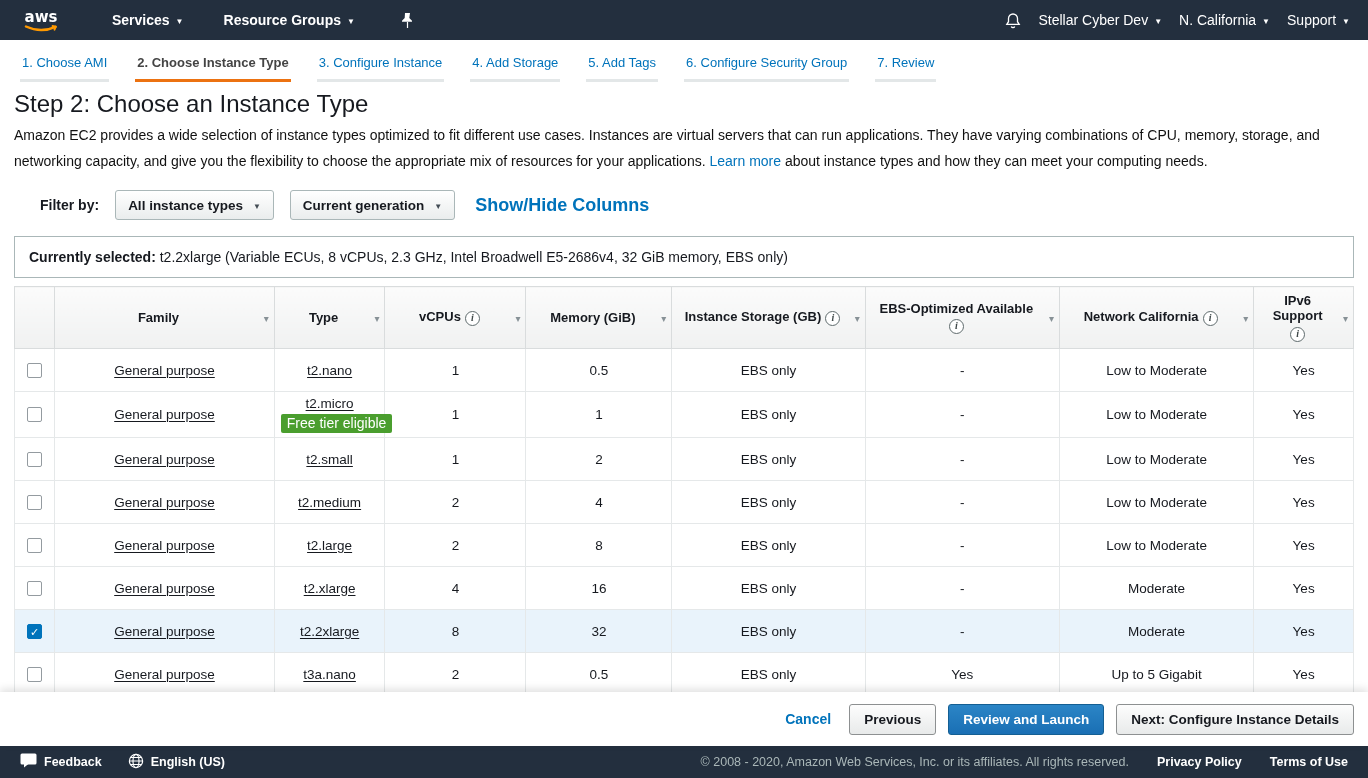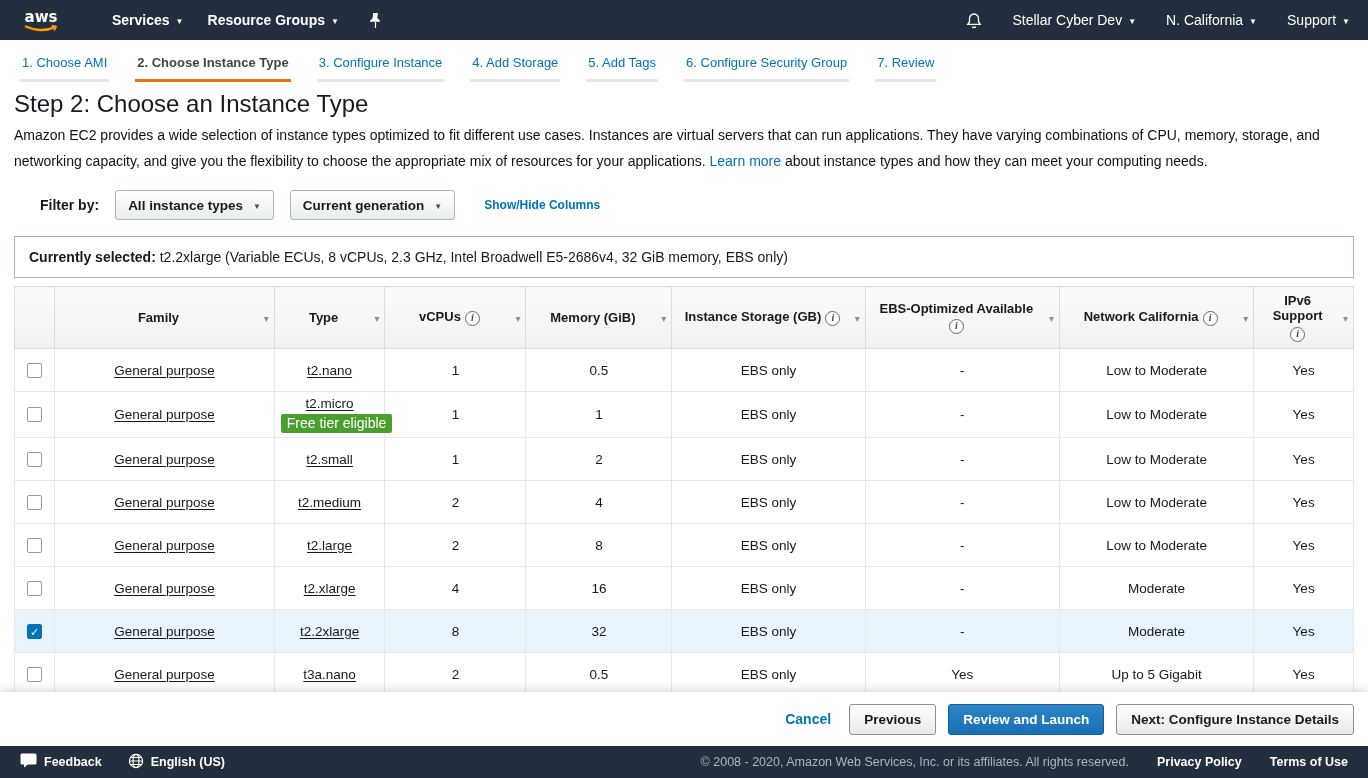--- a/index.html
+++ b/index.html
@@ -12,22 +12,22 @@
   }
 
   
   .topnav {
     height:40px; flex:0 0 40px; background:#232f3e; color:#fff;
     display:flex; align-items:center; padding:0 18px; font-size:14px;
   }
   .topnav .logo { display:flex; align-items:center; margin-right:48px; cursor:pointer; }
   .nav-item { display:flex; align-items:center; gap:6px; color:#fff; cursor:pointer; white-space:nowrap; }
   .nav-item.bold { font-weight:700; }
-  .nav-left { display:flex; align-items:center; gap:24px; }
-  .nav-right { margin-left:auto; display:flex; align-items:center; gap:30px; }
+  .nav-left { display:flex; align-items:center; gap:40px; }
+  .nav-right { margin-left:auto; display:flex; align-items:center; gap:17px; }
   .nav-caret { font-size:8px; color:#fff; position:relative; top:1px; }
   .pin-wrap { margin-left:6px; cursor:pointer; display:flex; align-items:center; }
 
   
   .steps {
     height:42px; flex:0 0 42px; background:#fff;
     display:flex; align-items:flex-end; padding:0 0 0 20px; gap:26px;
   }
   .step-tab {
     font-size:13px; color:#0073bb; padding:0 2px 9px 2px;
@@ -45,21 +45,21 @@
   a.link.bold { font-weight:700; }
 
   .filter-row { margin-top:16px; display:flex; align-items:center; gap:16px; }
   .filter-label { font-weight:700; font-size:14px;margin-left:26px; }
   .dropdown-btn {
     height:30px; padding:0 12px; display:inline-flex; align-items:center; gap:10px;
     background:linear-gradient(#ffffff,#eaeded); border:1px solid #aab7b8; border-radius:3px;
     font-weight:700; font-size:13.5px; color:#16191f; cursor:pointer;
   }
   .dropdown-btn .nav-caret { color:#434c54; }
-  .filter-row .cols-link { margin-left:13px; font-size:12px; }
+  .filter-row .cols-link { margin-left:4px; font-size:18px; }
 
   .selected-banner {
     margin-top:16px; border:1px solid #aab7b8; background:#fff;
     padding:12px 14px; font-size:14px;
   }
   .selected-banner b { font-weight:700; }
 
   
   .table-wrap { margin-top:8px; }
   table.itable { width:100%; border-collapse:collapse; border:1px solid #9aa0a4; background:#fff; table-layout:fixed; }

